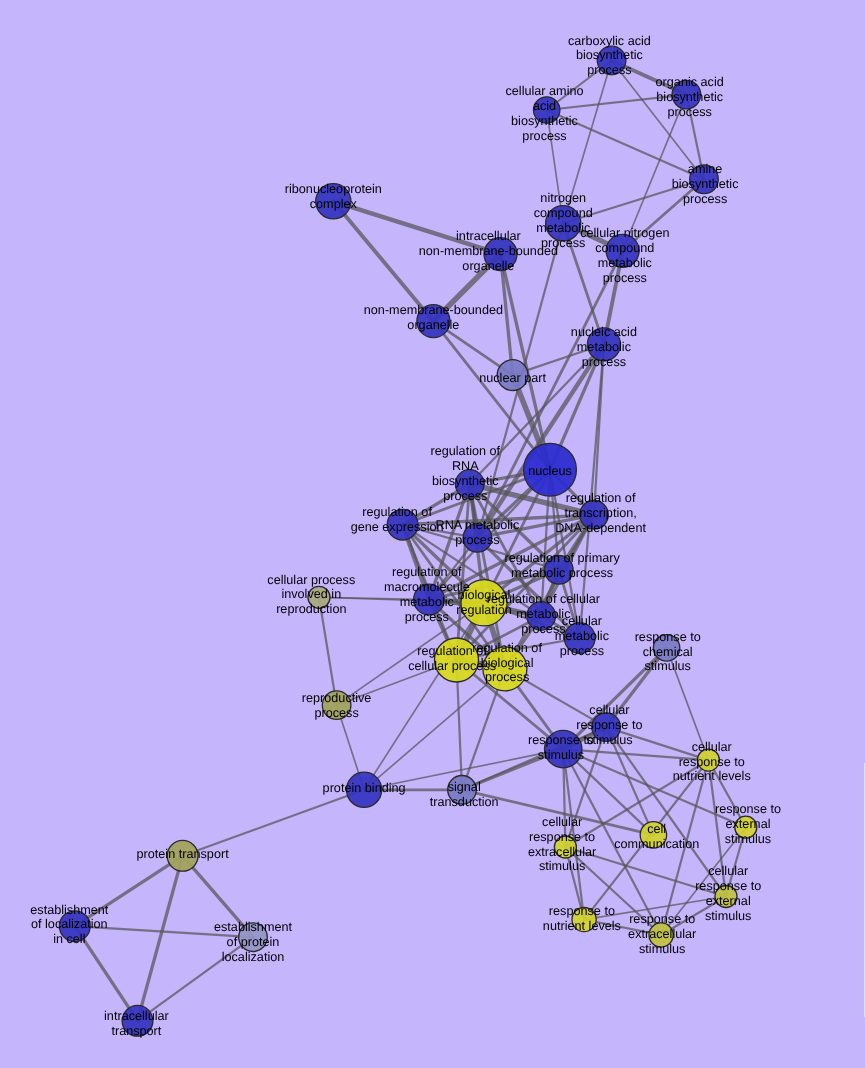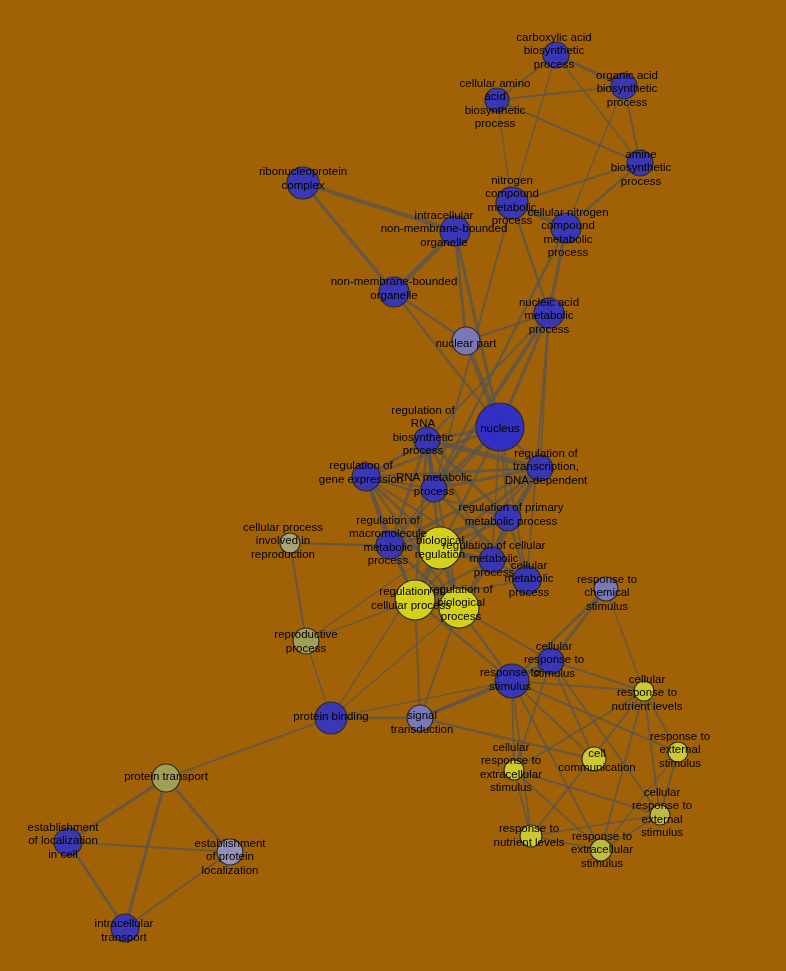--- a/index.html
+++ b/index.html
@@ -4,21 +4,21 @@
 <style>
   html, body {
     margin: 0;
     padding: 0;
     background: #ffffff;
   }
   .stage {
     position: relative;
     width: 786px;
     height: 971px;
-    background: #a16207;
+    background: #c4b5fd;
     overflow: hidden;
   }
   svg {
     display: block;
   }
   text {
     font-family: "Liberation Sans", sans-serif;
     font-size: 11.5px;
     fill: #000000;
   }

